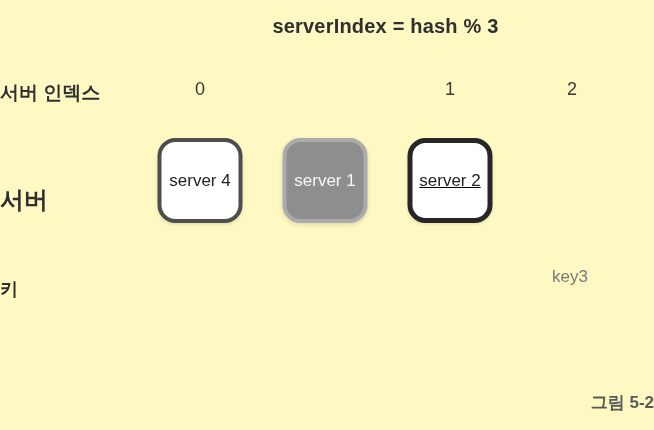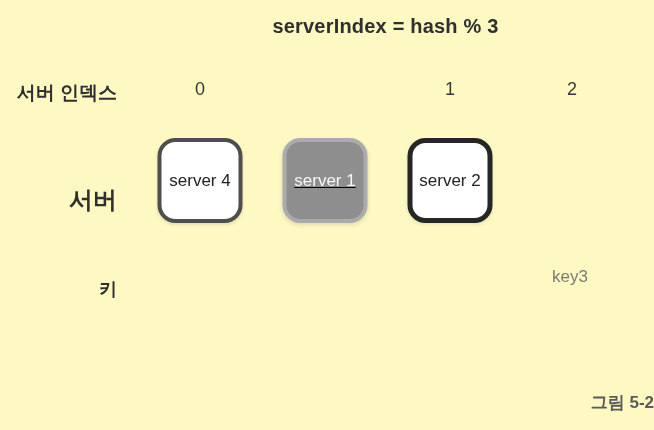--- a/index.html
+++ b/index.html
@@ -23,21 +23,21 @@
     text-align: center;
     font-size: 20px;
     font-weight: 600;
     color: var(--text-dark, #2f2f2f);
     letter-spacing: 0.2px;
   }
   .row-label {
     position: absolute;
     left: 0;
     width: 117px;
-    text-align: right;
+    text-align: left;
     color: var(--text-dark, #2b2b2b);
   }
   .label-index { top: 80px;  font-size: 19px; font-weight: 700; }
   .label-server{ top: 184px; font-size: 24px; font-weight: 600; }
   .label-key   { top: 277px; font-size: 18px; font-weight: 600; }
 
   .col {
     position: absolute;
     top: 0;
     width: 126px;
@@ -72,25 +72,25 @@
     justify-content: center;
   }
   .box[data-style="outlined-gray"] {
     border: 4px solid var(--server0-border, #4e4e4e);
     box-shadow: 0 2px 3px rgba(0,0,0,0.10);
   }
   .box[data-style="filled-gray"] {
     border: 4px solid var(--server1-border, #ababab);
     background: var(--server1-fill, #8e8e8e);
     box-shadow: 0 2px 4px rgba(0,0,0,0.12);
-    text-decoration: underline;
   }
   .box[data-style="outlined-dark"] {
     border: 5px solid var(--server2-border, #262626);
     box-shadow: 0 2px 3px rgba(0,0,0,0.08);
+    text-decoration: underline;
   }
   .box[data-style="outlined-faint"] {
     border: 2px solid var(--server3-border, #dedede);
   }
   .server-name {
     font-size: 17px;
     color: #222222;
     white-space: nowrap;
   }
   .box[data-style="filled-gray"] .server-name {

